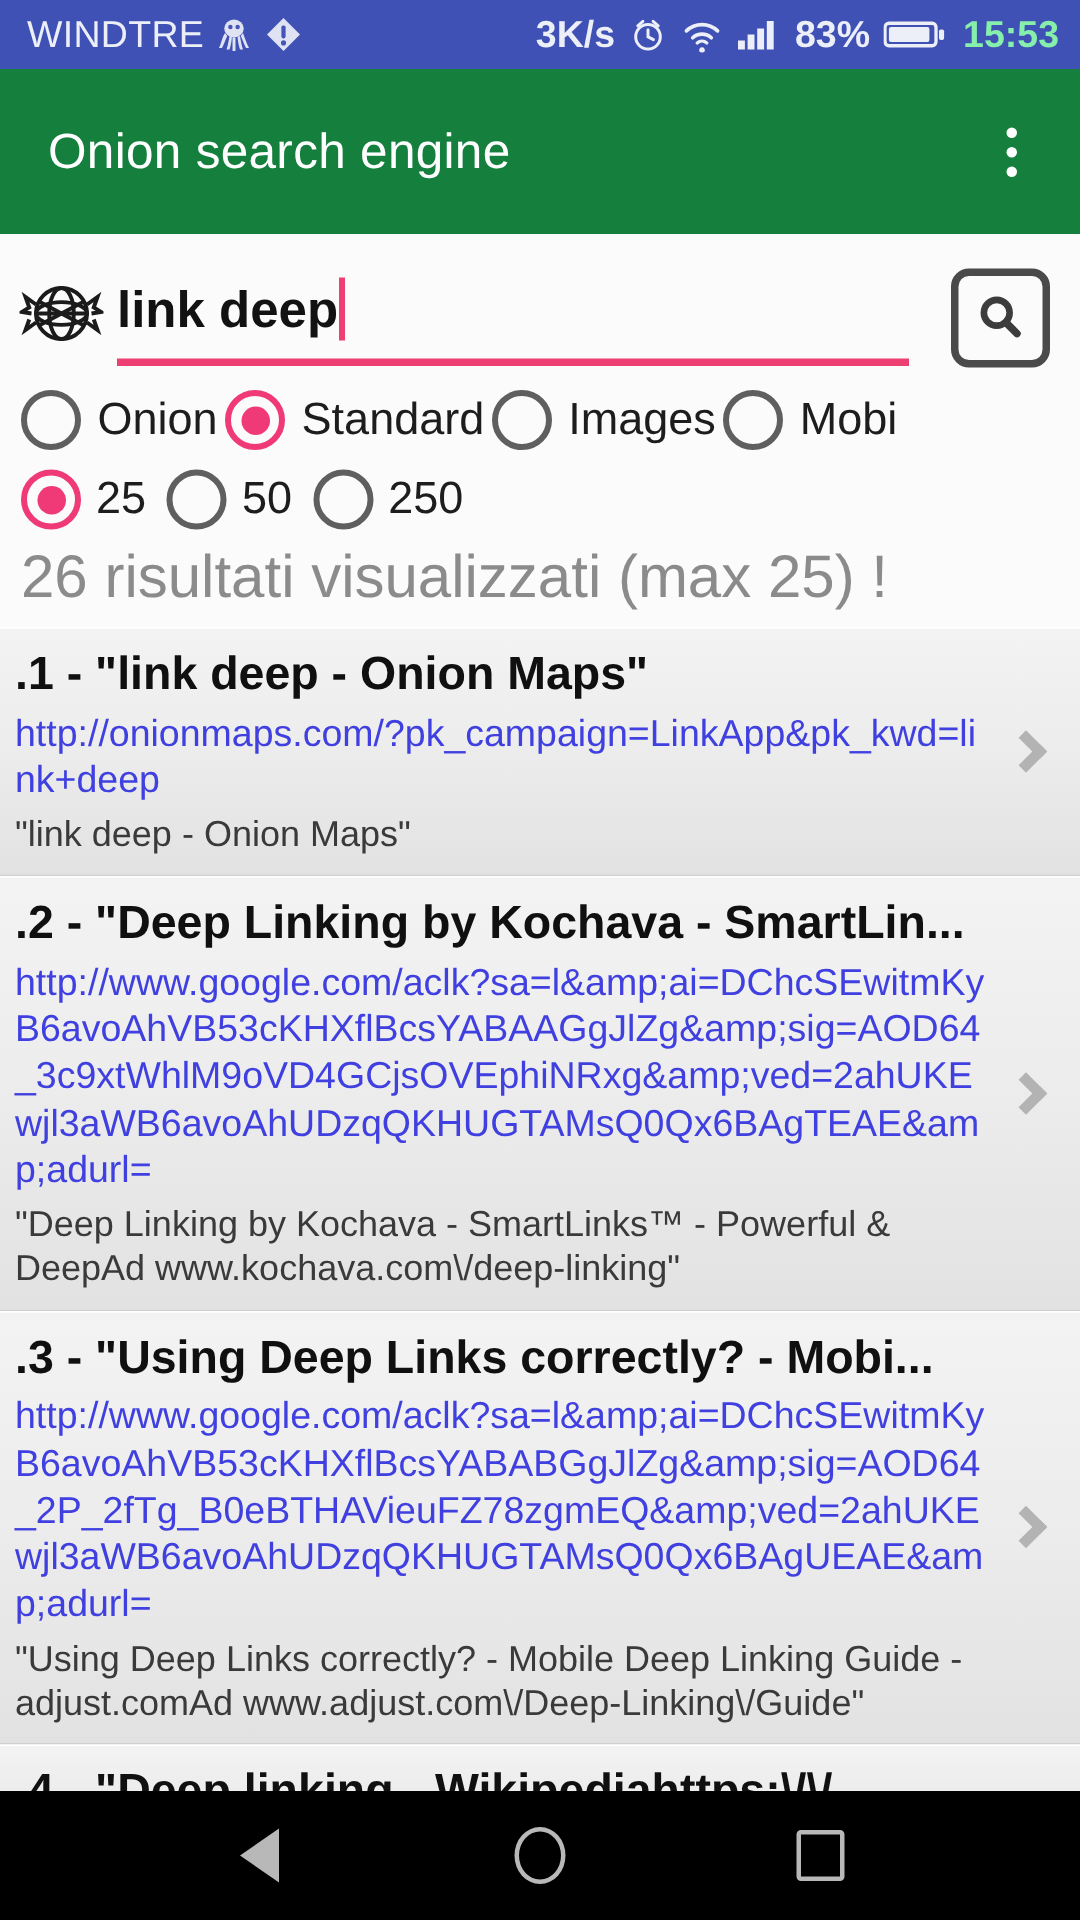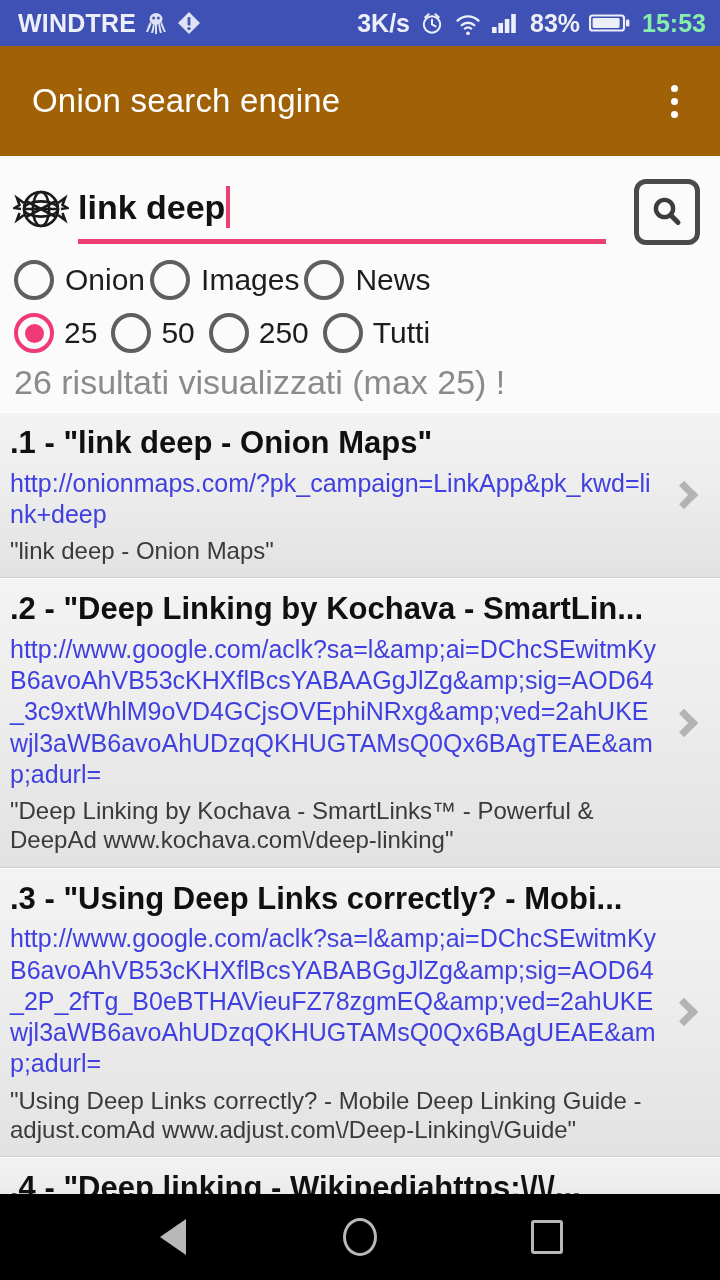--- a/index.html
+++ b/index.html
@@ -33,21 +33,21 @@
   }
   .sb-left {
     display: flex;
     align-items: center;
     gap: 8px;
   }
   .sb-carrier {
     font-size: 25px;
     letter-spacing: 0.2px;
     color: #eceef8;
-    font-weight: 700;
+    font-weight: 400;
   }
   .sb-spacer { flex: 1 1 auto; }
   .sb-right {
     display: flex;
     align-items: center;
     gap: 9px;
     font-weight: bold;
   }
   .sb-text {
     font-size: 25px;
@@ -59,21 +59,21 @@
     color: #86efac;
     line-height: 1;
     margin-left: 2px;
   }
   .sb-icon { display: block; }
 
   
   .appbar {
     height: 110px;
     flex: 0 0 110px;
-    background: #a16207;
+    background: #15803d;
     display: flex;
     align-items: center;
     padding: 0 22px 0 32px;
     position: relative;
   }
   .appbar-title {
     color: #ffffff;
     font-size: 33px;
     font-weight: 400;
     letter-spacing: 0.2px;
@@ -195,21 +195,21 @@
     display: block;
   }
   .radio-label {
     font-size: 30px;
     color: #1d1d1d;
     margin-left: 11px;
     white-space: nowrap;
   }
   .radio-row.r2 .radio-label { margin-left: 10px; margin-right: 8px; }
   .result-count {
-    font-size: 34px;
+    font-size: 40px;
     color: #8b8b8b;
     padding: 4px 0 10px 14px;
     white-space: nowrap;
   }
 
   
   .results {
     flex: 1 1 auto;
     overflow: hidden;
     background: #fafafa;
@@ -402,45 +402,45 @@
   </div>
 
   <div class="options">
 
     <div class="radio-row r1">
       <div class="radio-item">
         <span class="radio"></span>
         <span class="radio-label">Onion</span>
       </div>
       <div class="radio-item">
+        <span class="radio checked"></span>
+        <span class="radio-label">Standard</span>
+      </div>
+      <div class="radio-item">
         <span class="radio"></span>
         <span class="radio-label">Images</span>
       </div>
       <div class="radio-item">
         <span class="radio"></span>
-        <span class="radio-label">News</span>
+        <span class="radio-label">Mobi</span>
       </div>
     </div>
 
     <div class="radio-row r2">
       <div class="radio-item">
         <span class="radio checked"></span>
         <span class="radio-label">25</span>
       </div>
       <div class="radio-item">
         <span class="radio"></span>
         <span class="radio-label">50</span>
       </div>
       <div class="radio-item">
         <span class="radio"></span>
         <span class="radio-label">250</span>
-      </div>
-      <div class="radio-item">
-        <span class="radio"></span>
-        <span class="radio-label">Tutti</span>
       </div>
     </div>
 
     <div class="result-count">26 risultati visualizzati (max 25) !</div>
   </div>
 
   <div class="results">
 
     <div class="result-item">
       <div class="r-title">.1 - "link deep - Onion Maps"</div>

